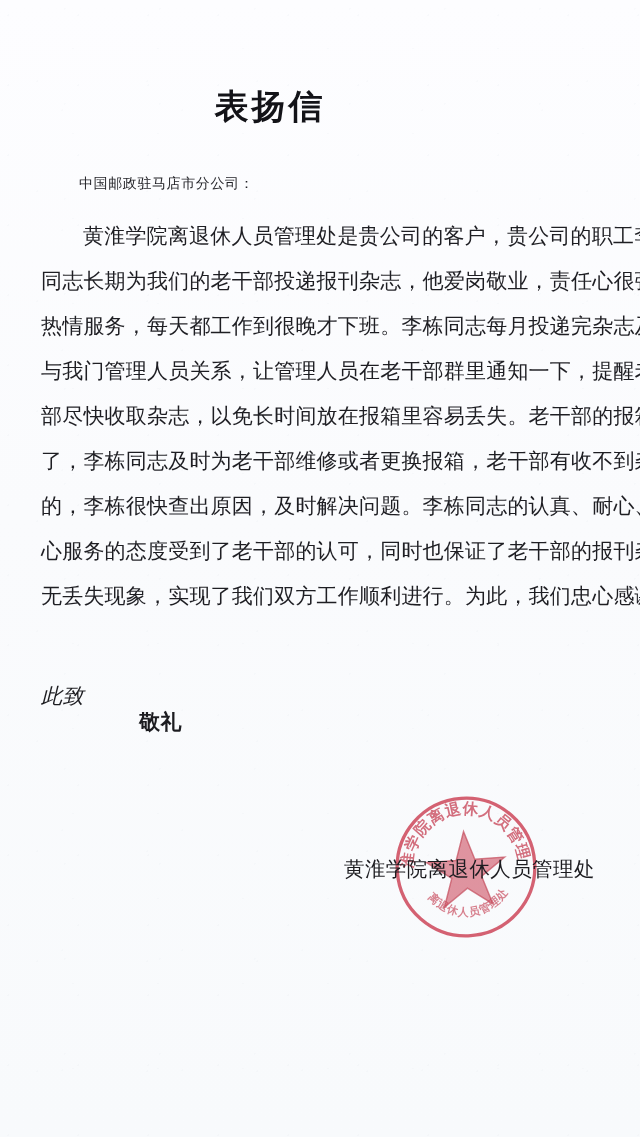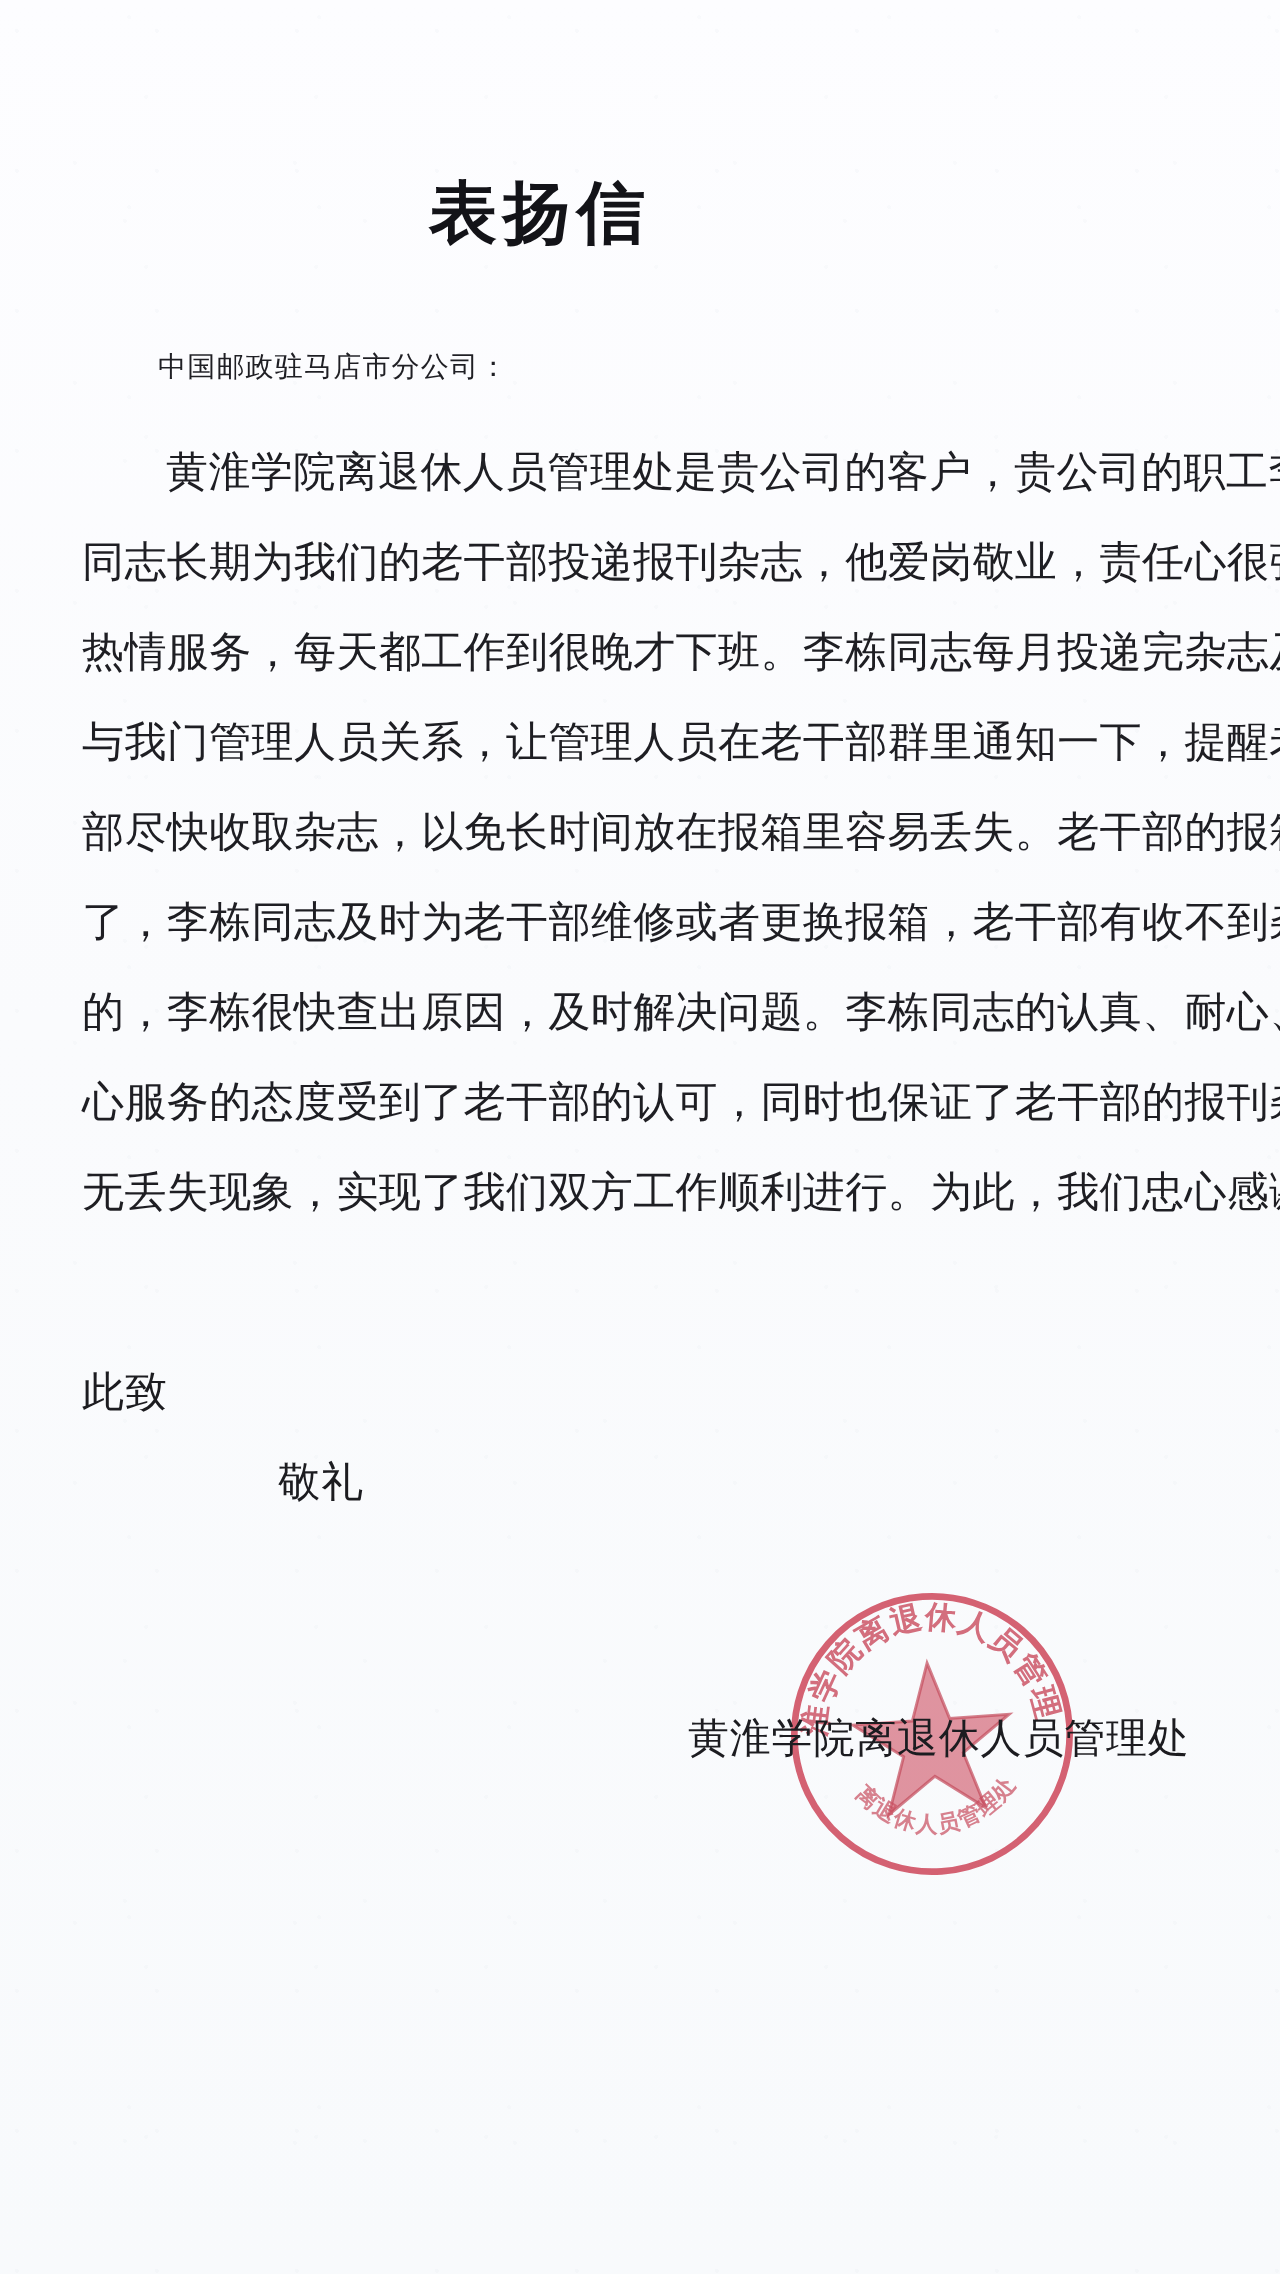--- a/index.html
+++ b/index.html
@@ -85,27 +85,29 @@
     text-indent: 42px;
   }
 
   
   .closing-cizhi {
     position: absolute;
     top: 682px;
     left: 41px;
     font-size: 21px;
     letter-spacing: .5px;
+    font-style: italic;
   }
   .closing-jingli {
     position: absolute;
-    top: 727px;
+    top: 708px;
     left: 139px;
     font-size: 21px;
     letter-spacing: .5px;
+    font-weight: bold;
   }
 
   
   .sign-org {
     position: absolute;
     top: 855px;
     left: 344px;
     font-size: 20.5px;
     letter-spacing: .4px;
     z-index: 4;

